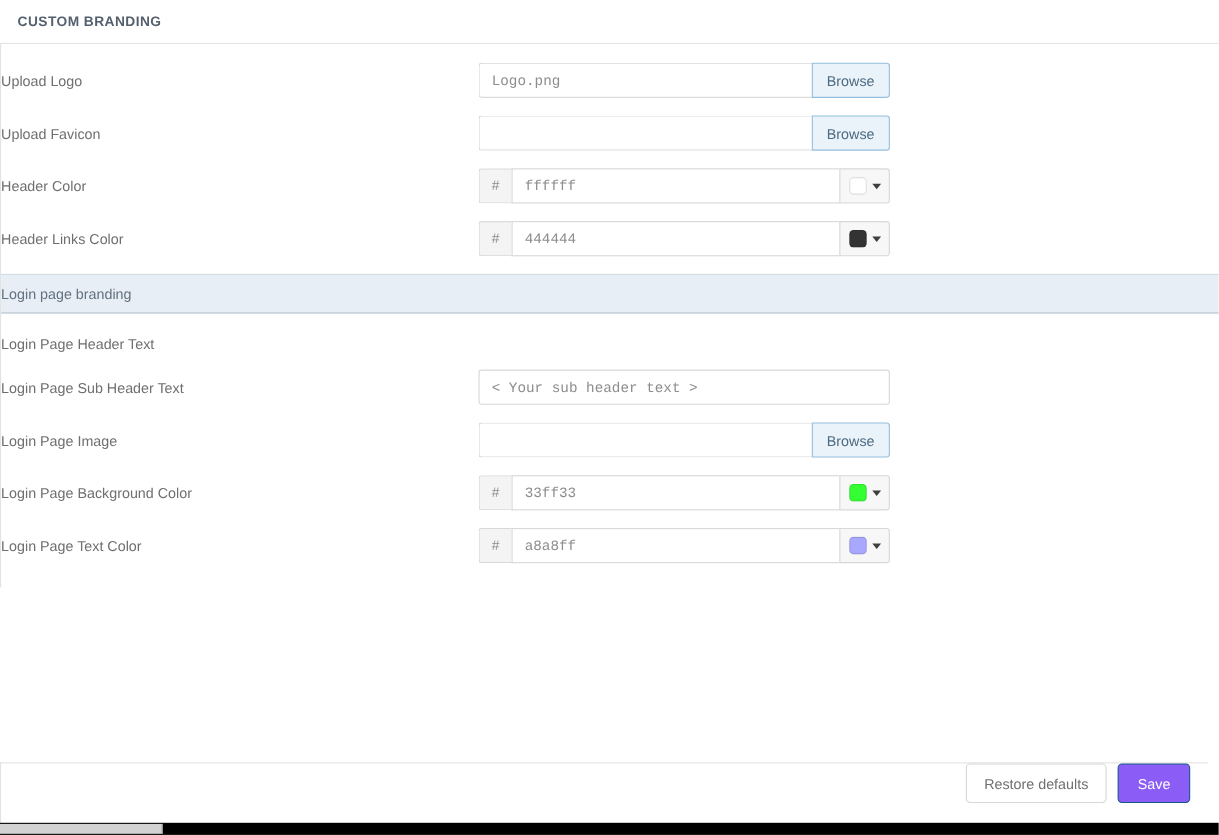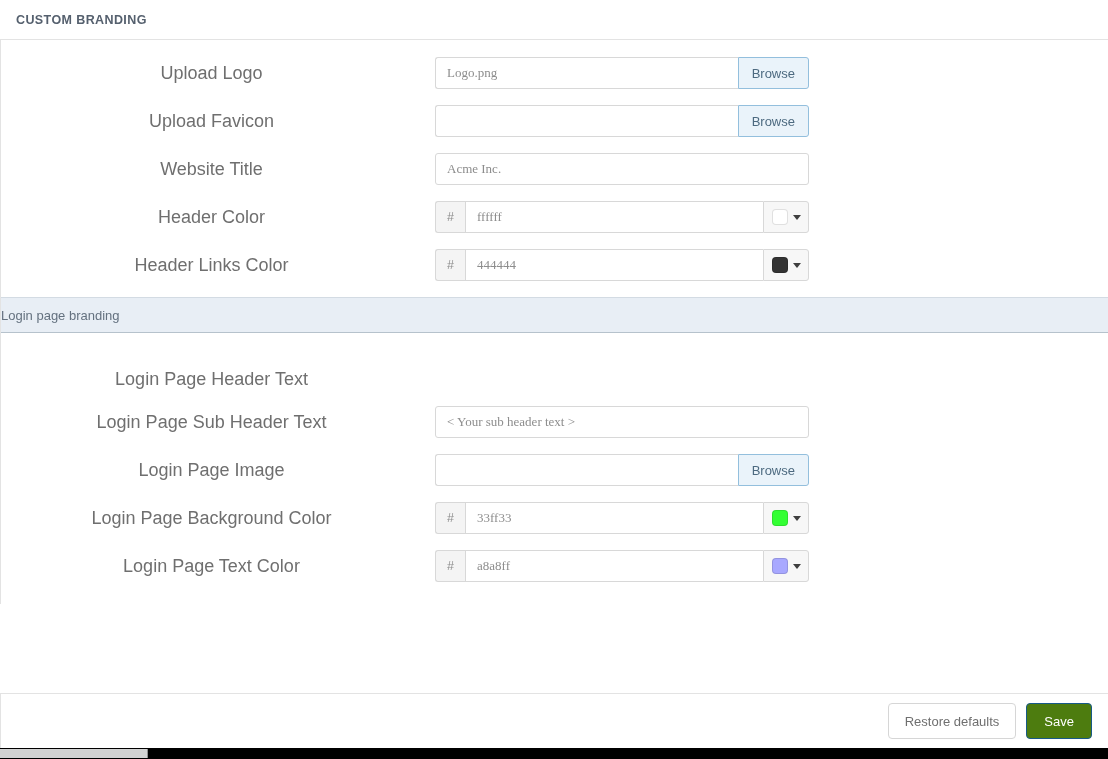--- a/index.html
+++ b/index.html
@@ -36,53 +36,53 @@
   
   .panel-body {
     border-left: 1px solid #e3e3e3;
     background: #ffffff;
   }
 
   .form-section {
     padding-top: 17px;
     padding-bottom: 16px;
   }
-  .form-section.sec-login { padding-top: 36px; padding-bottom: 22px; }
+  .form-section.sec-login { padding-top: 20px; padding-bottom: 22px; }
 
   .form-row {
     display: flex;
     align-items: center;
     margin-bottom: 16px;
   }
   .form-row:last-child { margin-bottom: 0; }
 
   .form-label {
     width: 434px;
-    text-align: center;
+    text-align: left;
     padding-right: 13px;
-    font-size: 18px;
+    font-size: 13px;
     color: #6f6f6f;
     white-space: nowrap;
   }
 
   .form-control-area {
     width: 374px;
     display: flex;
     align-items: stretch;
   }
 
   .txt-input {
     height: 32px;
     border: 1px solid #d8d8d8;
     border-radius: 3px;
     background: #ffffff;
     font-size: 13px;
     color: #8d8d8d;
     padding: 0 11px;
-    font-family: Liberation Serif, serif;
+    font-family: Liberation Mono, monospace;
     outline: none;
     display: flex;
     align-items: center;
     width: 100%;
   }
 
   
   .input-group { display: flex; width: 100%; }
   .input-group .txt-input {
     border-top-right-radius: 0;
@@ -163,26 +163,25 @@
     border-bottom: 1px solid #b6c2cc;
     display: flex;
     align-items: center;
     font-size: 13px;
     color: #64717f;
   }
 
   
   .panel-footer {
     position: absolute;
-    left: 0; right: 0; bottom: 11px;
+    left: 0; right: 10px; bottom: 11px;
     height: 55px;
     border-top: 1px solid #e3e3e3;
     border-left: 1px solid #e3e3e3;
     display: flex;
-    align-items: center;
     justify-content: flex-end;
     padding-right: 16px;
     gap: 10px;
     background: #ffffff;
   }
   .btn-default {
     height: 36px;
     padding: 0 16px;
     border: 1px solid #d6d6d6;
     border-radius: 4px;
@@ -190,21 +189,21 @@
     color: #6f6f6f;
     font-size: 13px;
     font-family: "Liberation Sans", sans-serif;
     cursor: pointer;
   }
   .btn-primary {
     height: 36px;
     padding: 0 17px;
     border: 1px solid #175a87;
     border-radius: 4px;
-    background: #4d7c0f;
+    background: #8b5cf6;
     color: #ffffff;
     font-size: 13px;
     font-family: "Liberation Sans", sans-serif;
     cursor: pointer;
   }
 
   
   .hscroll {
     position: absolute;
     left: 0; bottom: 0;
@@ -245,26 +244,20 @@
       <div class="form-row">
         <div class="form-label">Upload Favicon</div>
         <div class="form-control-area">
           <div class="input-group">
             <div class="txt-input" placeholder=""></div>
             <div class="browse-btn">Browse</div>
           </div>
         </div>
       </div>
 
-      <div class="form-row">
-        <div class="form-label">Website Title</div>
-        <div class="form-control-area">
-          <div class="txt-input" placeholder="">Acme Inc.</div>
-        </div>
-      </div>
 
       <div class="form-row">
         <div class="form-label">Header Color</div>
         <div class="form-control-area">
           <div class="color-group">
             <div class="hash-addon">#</div>
             <div class="txt-input">ffffff</div>
             <div class="swatch-btn">
               <span class="swatch-chip" style="background-color: rgb(255, 255, 255);"></span>
               <span class="caret"></span>

